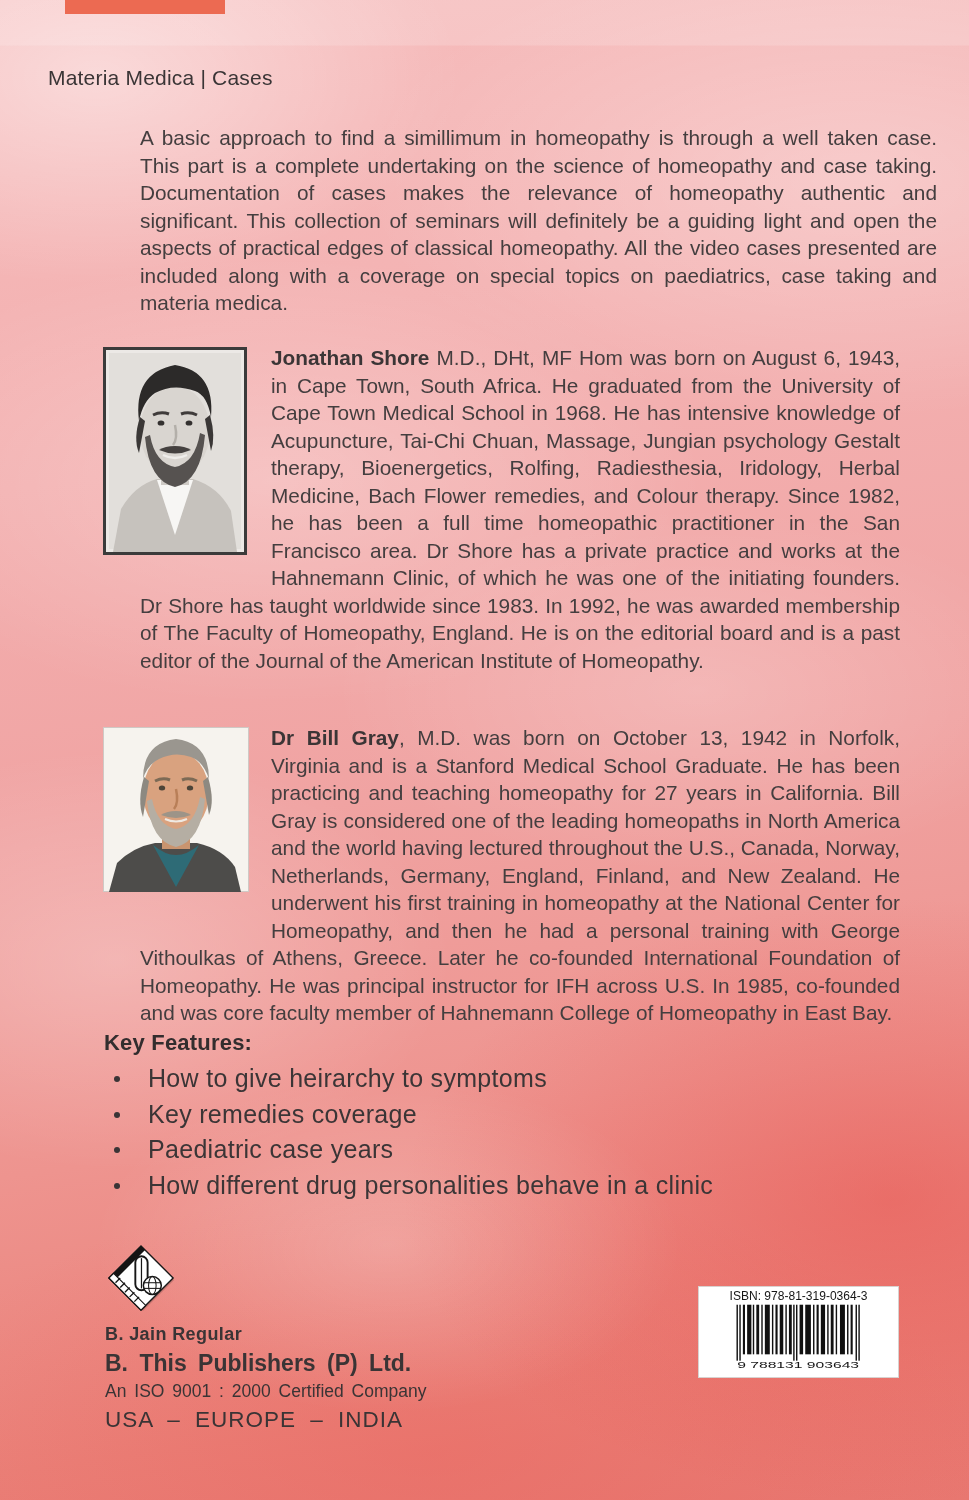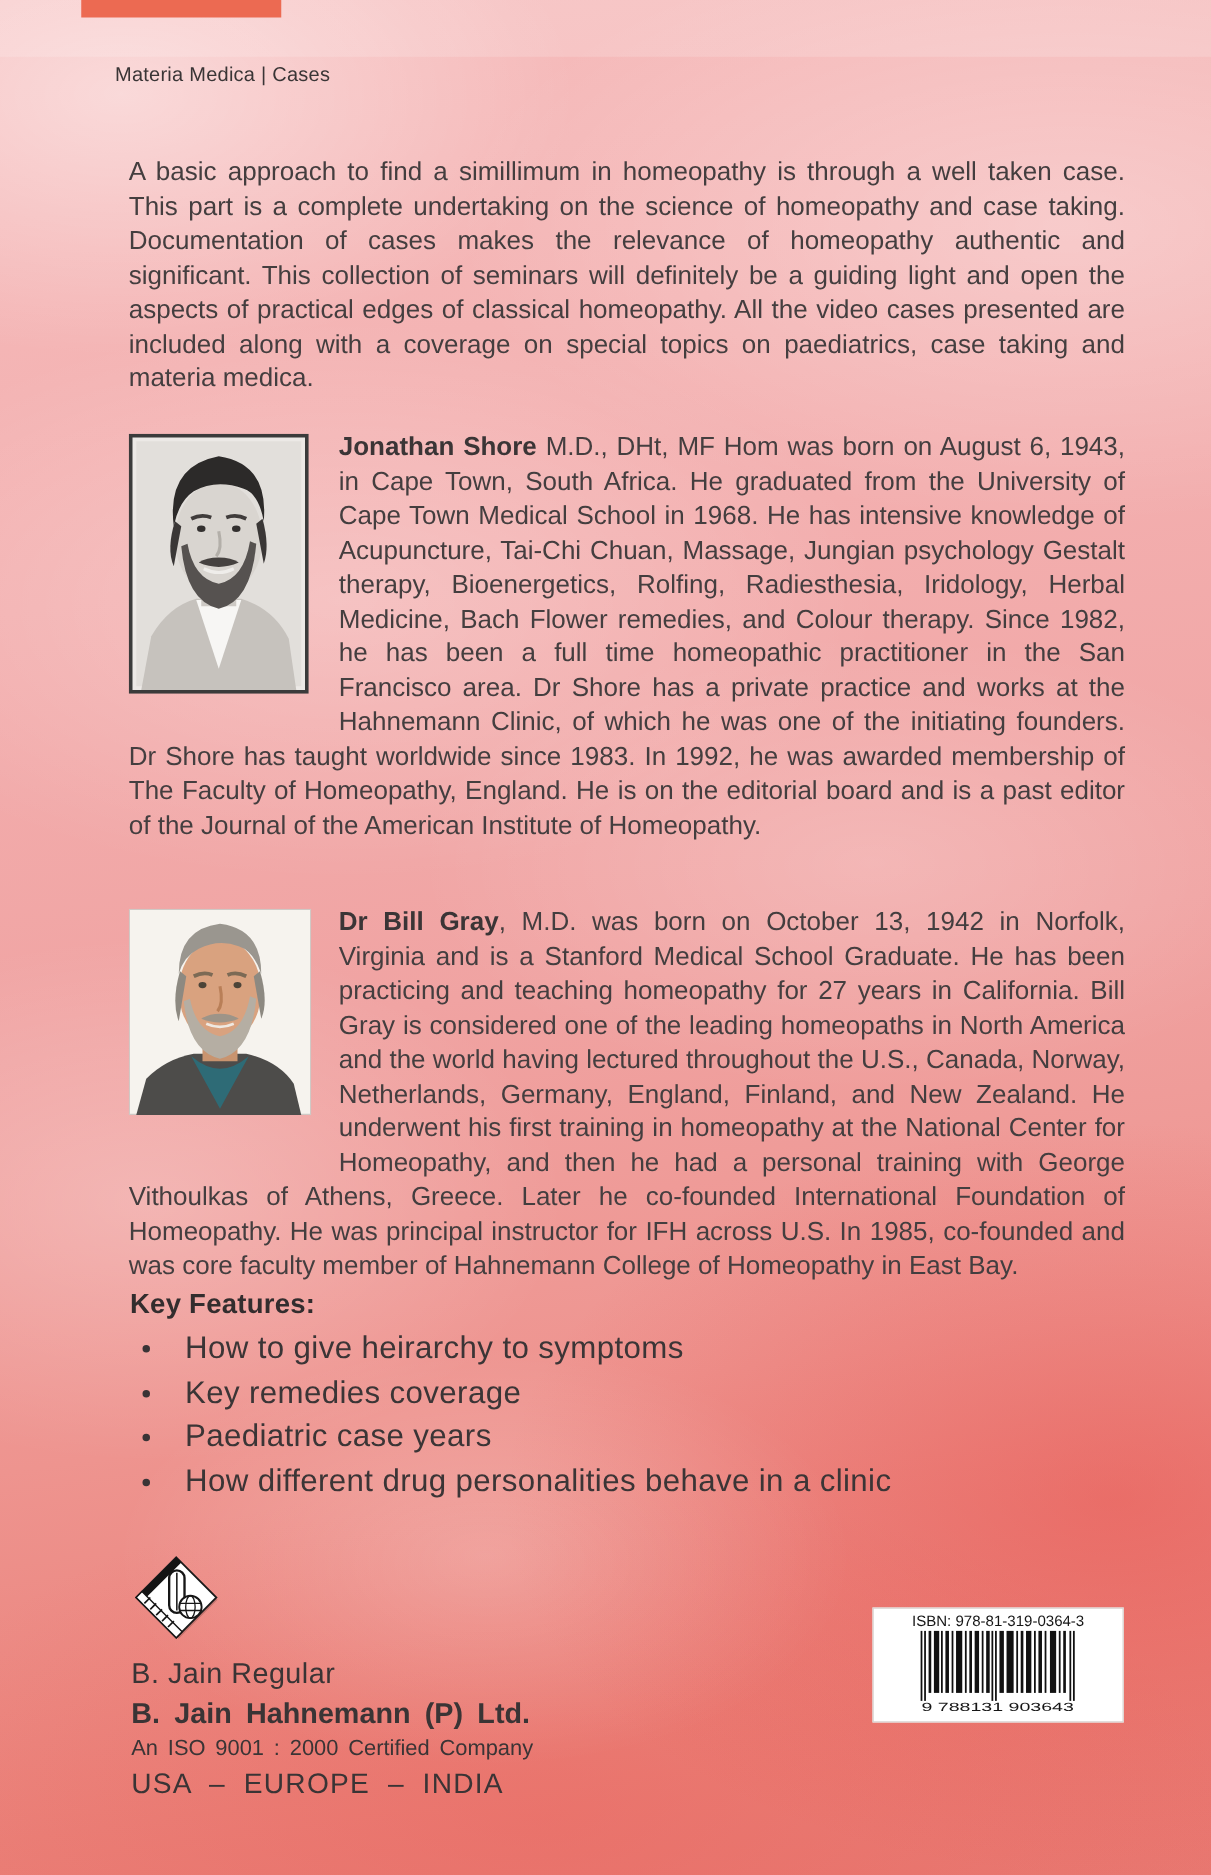--- a/index.html
+++ b/index.html
@@ -26,32 +26,32 @@
 
   .top-tab {
     position: absolute;
     left: 65px; top: 0;
     width: 160px; height: 14px;
     background: #ec6a52;
   }
 
   .category {
     position: absolute;
-    left: 48px; top: 52px;
-    font-size: 16px;
+    left: 48px; top: 66px;
+    font-size: 21px;
     color: #3a3536;
     letter-spacing: 0.2px;
-    margin-left: 44px;
   }
 
   .body-text {
     font-size: 20.8px;
     line-height: 27.5px;
     color: #443e3f;
     text-align: justify;
+    margin-left: 37px;
   }
 
   .intro {
     position: absolute;
     left: 103px; top: 124px;
     width: 797px;
   }
 
   .author-section { position: absolute; left: 103px; width: 797px; }
   .section-shore { top: 344px; }
@@ -96,21 +96,21 @@
     background: #3a3436;
   }
 
   .publisher {
     position: absolute;
     left: 105px; top: 1244px;
     color: #3a3435;
   }
   .publisher .logo { width: 68px; height: 68px; margin-left: 2px; }
   .pub-line { display: block; }
-  .pub-imprint-name { margin-top: 8px; font-size: 23px; font-weight: normal; letter-spacing: 0.4px; }
+  .pub-imprint-name { margin-top: 8px; font-size: 18px; font-weight: bold; letter-spacing: 0.4px; }
   .pub-imprint-of   { margin-top: 3px; font-size: 19.5px; margin-left: 3px; }
   .pub-company      { margin-top: 5px; font-size: 23px; font-weight: bold; word-spacing: 5px; }
   .pub-iso          { margin-top: 4px; font-size: 17.5px; word-spacing: 3px; }
   .pub-regions      { margin-top: 5px; font-size: 22.5px; word-spacing: 7px; letter-spacing: 1px; }
   .pub-web          { margin-top: 6px; font-size: 21px; font-weight: bold; letter-spacing: 0.3px; }
 
   .barcode-box {
     position: absolute;
     left: 698px; top: 1286px;
     width: 201px; height: 92px;
@@ -202,21 +202,21 @@
       <line x1="24" y1="56" x2="29" y2="51" stroke="#141414" stroke-width="1.4"></line>
       <line x1="29" y1="61" x2="34" y2="56" stroke="#141414" stroke-width="1.4"></line>
       <rect x="30" y="13" width="13" height="36" rx="6.5" fill="#ffffff" stroke="#161616" stroke-width="2"></rect>
       <line x1="36.5" y1="15" x2="36.5" y2="47" stroke="#161616" stroke-width="1.3"></line>
       <circle cx="48" cy="44" r="9.5" fill="#ffffff" stroke="#161616" stroke-width="1.6"></circle>
       <ellipse cx="48" cy="44" rx="4" ry="9.5" fill="none" stroke="#161616" stroke-width="1.1"></ellipse>
       <line x1="39" y1="41" x2="57" y2="41" stroke="#161616" stroke-width="1.1"></line>
       <line x1="39" y1="47" x2="57" y2="47" stroke="#161616" stroke-width="1.1"></line>
     </svg>
     <span class="pub-line pub-imprint-name">B. Jain Regular</span>
-    <span class="pub-line pub-company">B. Jain Hahnemann (P) Ltd.</span>
+    <span class="pub-line pub-company">B. This Publishers (P) Ltd.</span>
     <span class="pub-line pub-iso">An ISO 9001 : 2000 Certified Company</span>
     <span class="pub-line pub-regions">USA – EUROPE – INDIA</span>
   </div>
 
   <div class="barcode-box">
     <svg viewBox="0 0 201 127">
       <text x="100.5" y="19" text-anchor="middle" font-family="Liberation Sans, sans-serif" font-size="17" fill="#161616">ISBN: 978-81-319-0364-3</text>
       <g fill="#111111">
         <rect x="13" y="25" width="2" height="79"></rect>
         <rect x="17" y="25" width="2" height="79"></rect>

